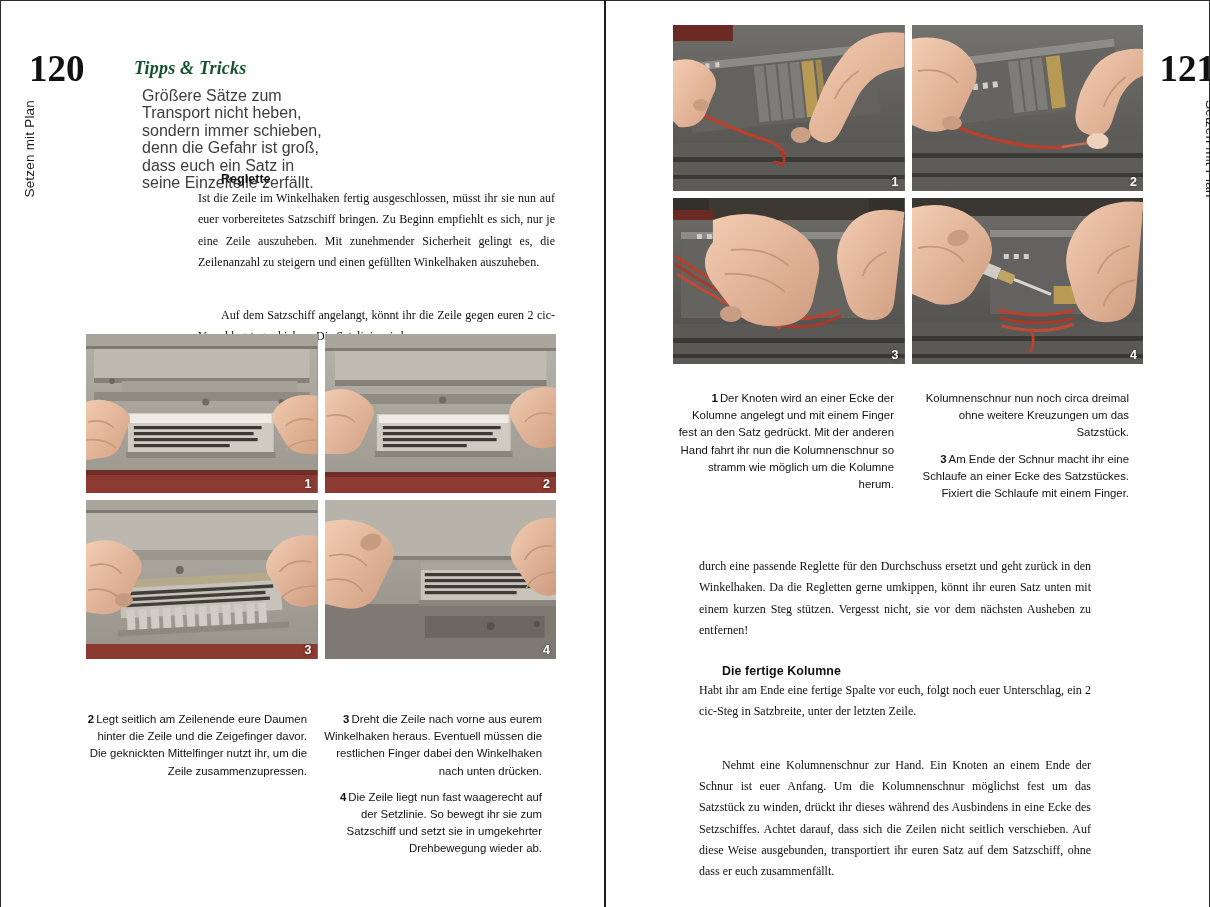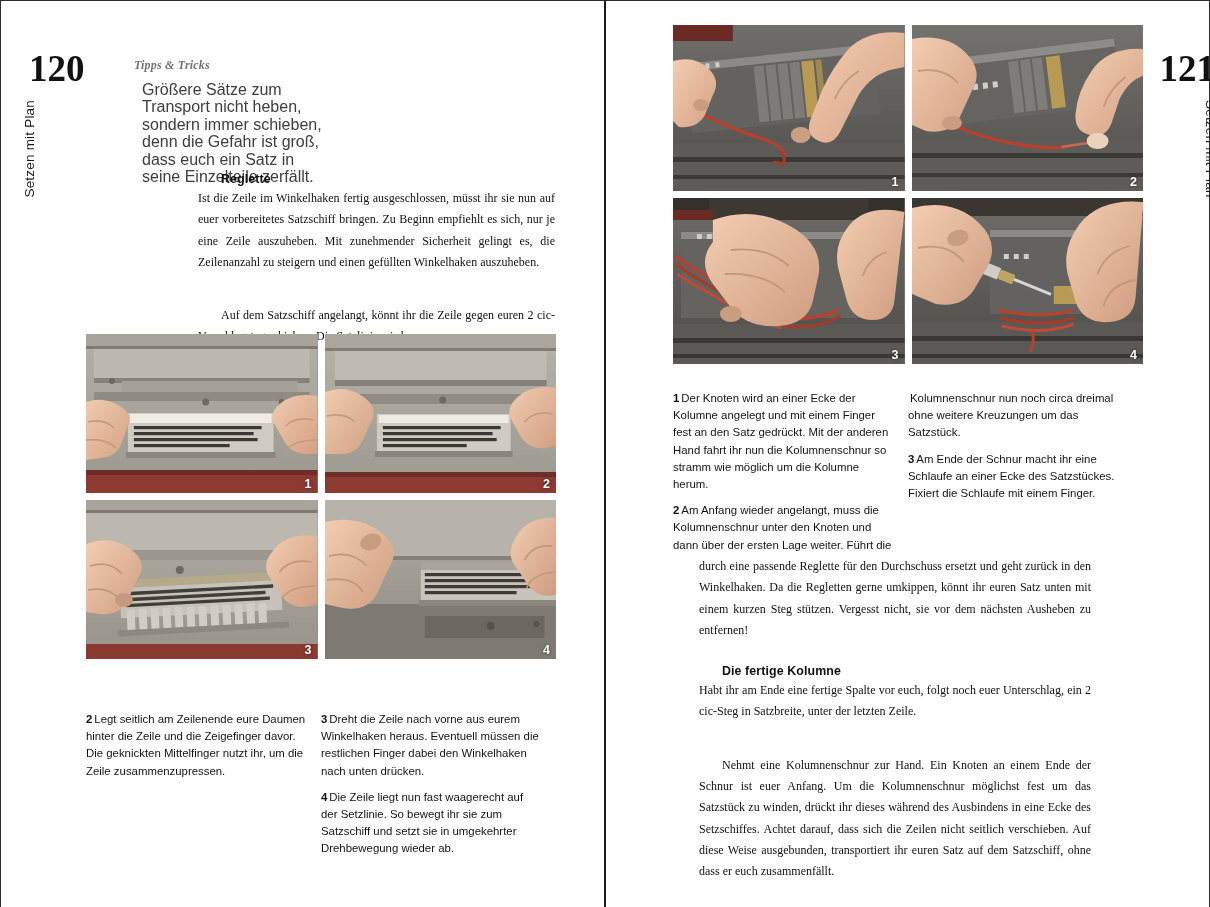--- a/index.html
+++ b/index.html
@@ -82,22 +82,22 @@
   .tips {
     position: absolute;
     left: 134px;
     top: 58px;
     width: 200px;
   }
   .tips-title {
     font-family: "Liberation Serif", serif;
     font-weight: 700;
     font-style: italic;
-    font-size: 12px;
-    color: #737373;
+    font-size: 18px;
+    color: #14532d;
     margin: 0 0 3px 0;
     letter-spacing: .2px;
   }
   .tips-body {
     font-family: "Liberation Sans", sans-serif;
     font-size: 16px;
     line-height: 17.4px;
     color: #3d3d3d;
     margin: 8px;
   }
@@ -151,20 +151,21 @@
     z-index: 9;
   }
   .photo svg { display: block; width: 100%; height: 100%; }
 
   
   .caption-grid {
     position: absolute;
     display: grid;
     grid-template-columns: 1fr 1fr;
     gap: 0px;
+    text-align: right;
   }
   .caption-col { padding-right: 14px; }
   .cap {
     font-family: "Liberation Sans", sans-serif;
     font-size: 11.4px;
     line-height: 17.2px;
     color: #121212;
     margin: 0 0 9px 0;
   }
   .cap:last-child { margin-bottom: 0; }
@@ -599,23 +600,20 @@
         </svg>
         <span class="badge">4</span>
       </div>
     </div>
 
     <div class="caption-grid" style="left:37px; top:390px; width:470px;">
       <div class="caption-col">
         <p class="cap">
           <span class="num">1</span><span>Der Knoten wird an einer Ecke der Kolumne angelegt und mit einem Finger fest an den Satz gedrückt. Mit der anderen Hand fahrt ihr nun die Kolumnenschnur so stramm wie möglich um die Kolumne herum.</span>
         </p>
-        <p class="cap">
-          <span class="num">2</span><span>Am Anfang wieder angelangt, muss die Kolumnenschnur unter den Knoten und dann über der ersten Lage weiter. Führt die</span>
-        </p>
       </div>
       <div class="caption-col">
         <p class="cap">
           <span class="num"></span><span>Kolumnenschnur nun noch circa dreimal ohne weitere Kreuzungen um das Satzstück.</span>
         </p>
         <p class="cap">
           <span class="num">3</span><span>Am Ende der Schnur macht ihr eine Schlaufe an einer Ecke des Satzstückes. Fixiert die Schlaufe mit einem Finger.</span>
         </p>
       </div>
     </div>

